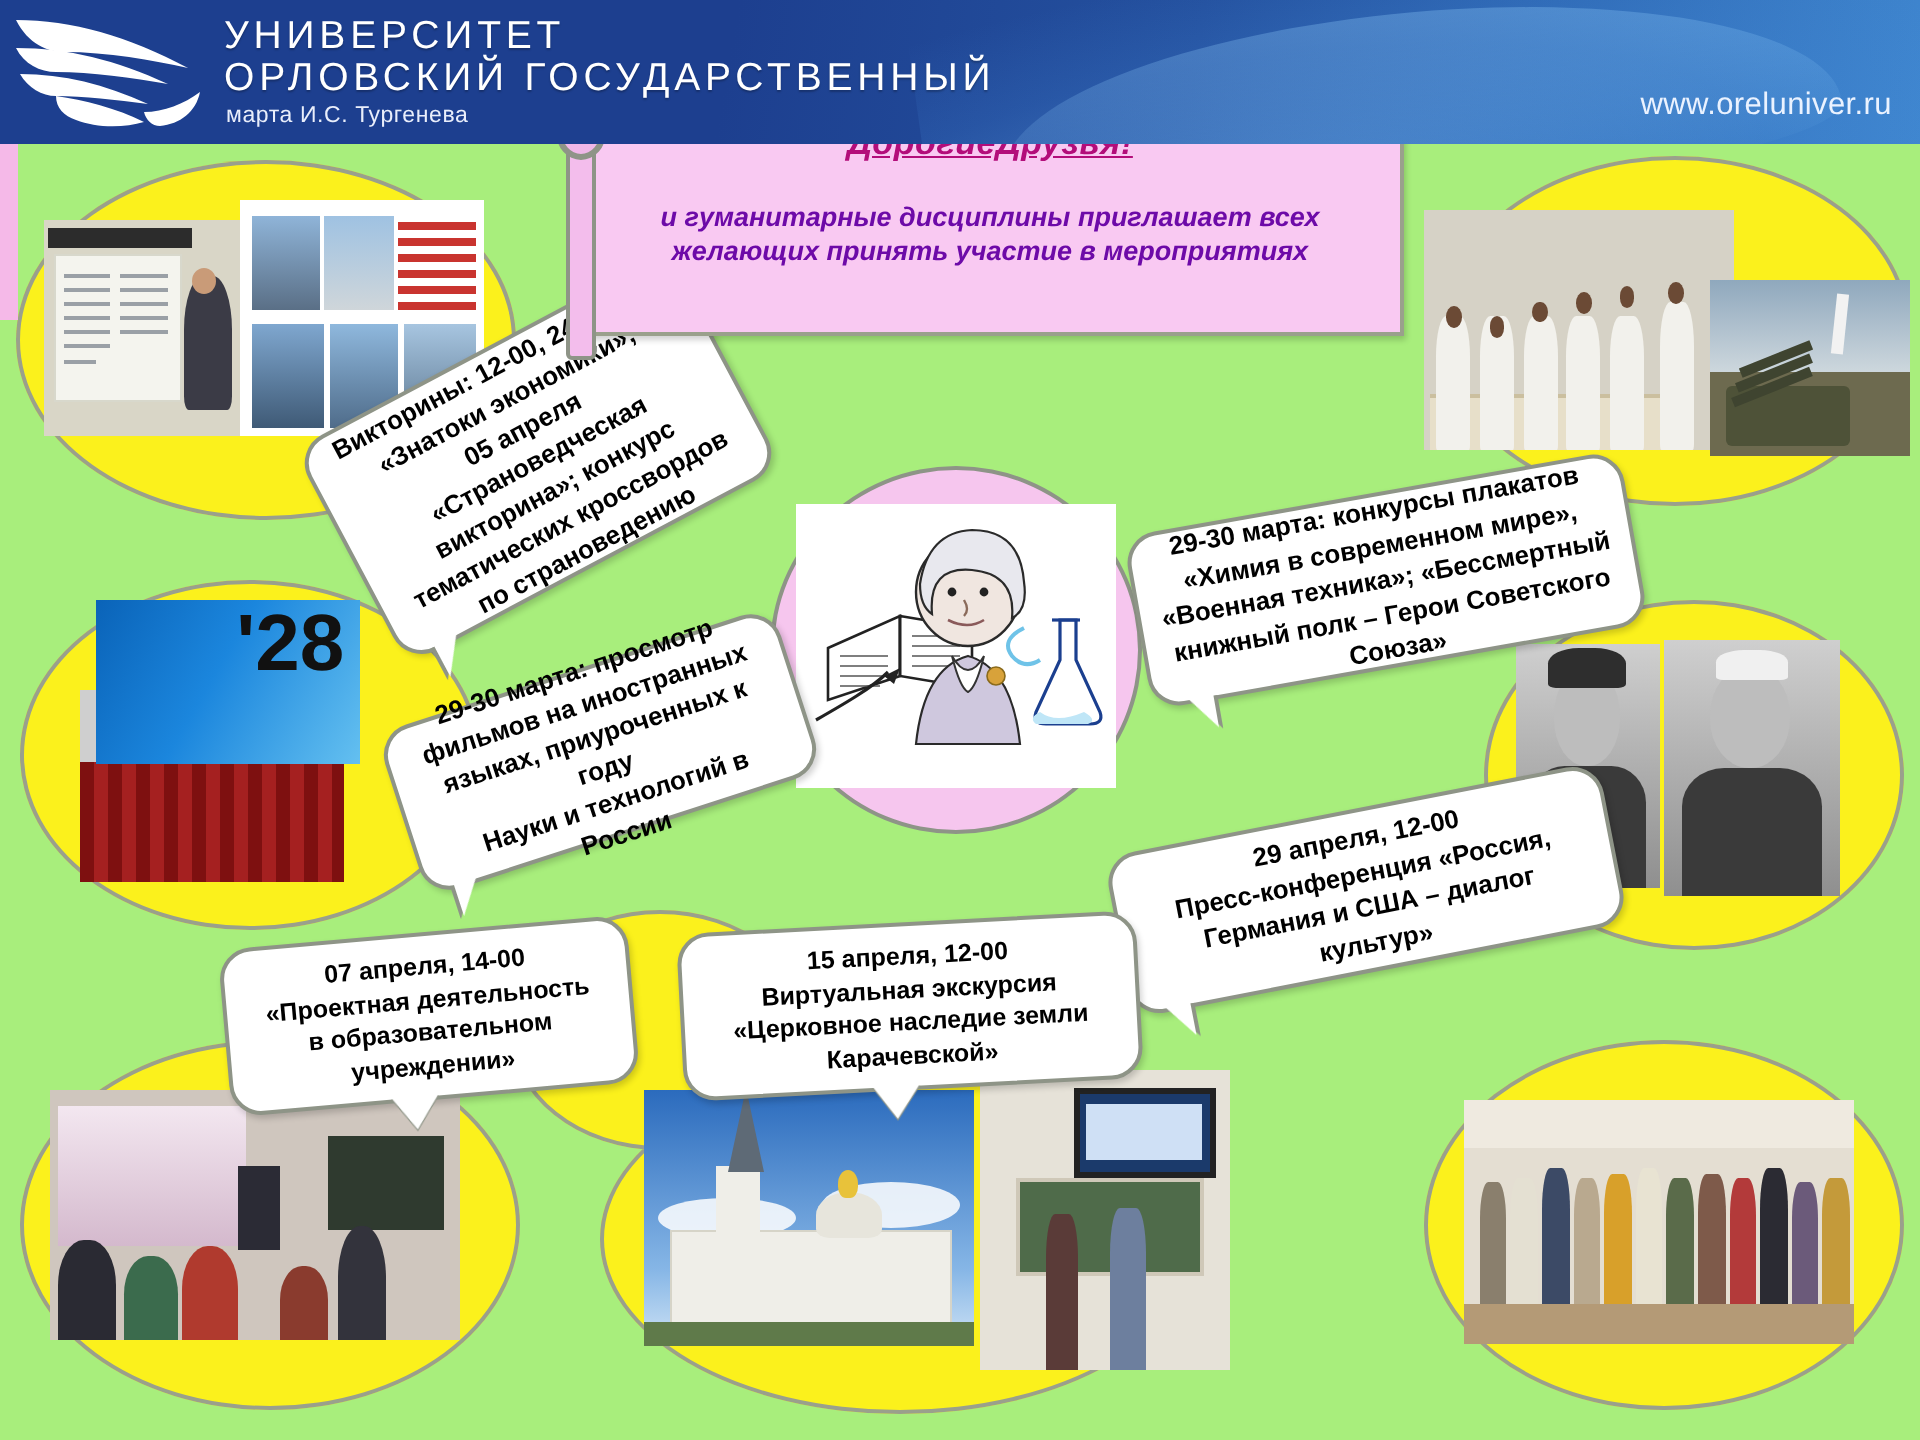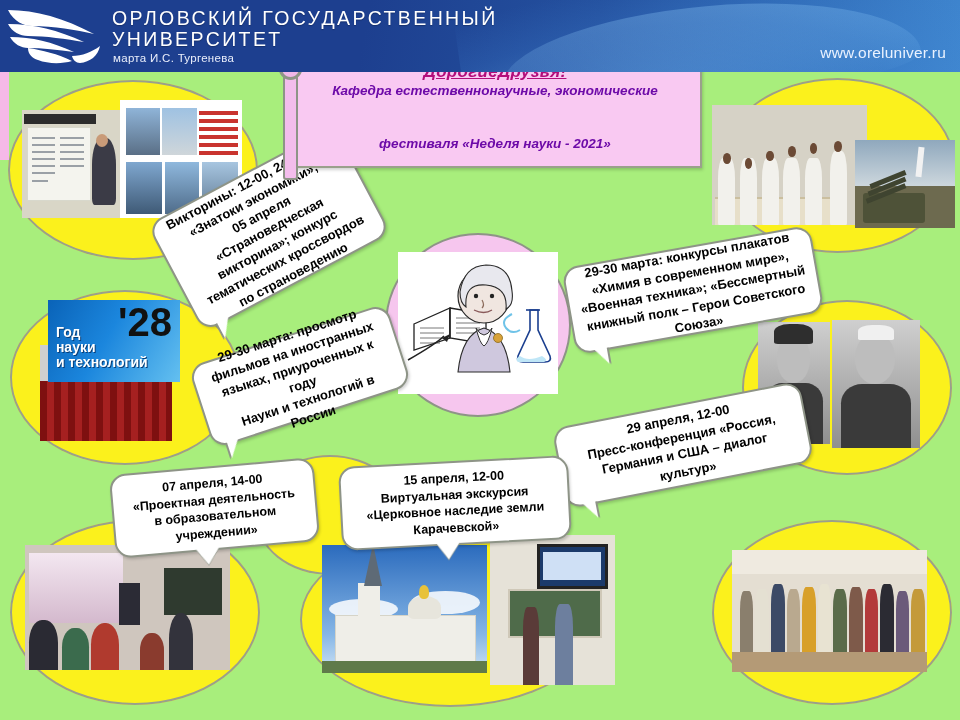--- a/index.html
+++ b/index.html
@@ -239,25 +239,20 @@
   <div class="ph" style="left:40px;top:345px;width:132px;height:96px;">
     <div class="pa">
       <div class="cin-screen"></div>
       <div class="cin-seats"></div>
     </div>
   </div>
   <div class="ph" style="left:48px;top:300px;width:132px;height:82px;">
     <div class="pa">
       <div class="yos"></div>
       <div class="yos21">'28</div>
-      <div class="yostxt">
-        <div>Год</div>
-        <div>науки</div>
-        <div>и технологий</div>
-      </div>
     </div>
   </div>
 
   <div class="ph" style="left:712px;top:105px;width:155px;height:120px;">
     <div class="pa">
       <div class="lab-bg"></div>
       <div class="lab-table"></div>
       <div class="lab-coat" style="left:4%"></div>
         <div class="lab-head" style="left:7%;top:40%"></div>
       <div class="lab-coat" style="left:18%"></div>
@@ -400,24 +395,23 @@
     </svg>
   </div>
 
   <div class="scroll-curl">
     <div class="bar"></div>
       <div class="knob"></div>
   </div>
   <div class="banner">
     <div class="banner-inner">
       <span class="banner-title">ДорогиеДрузья!</span>
-      <span>Кафедра естественнонаучные, экономические</span><br>
       <br>
-      <br>
-      <span>фестиваля  «Неделя науки - 2021»</span>
+      <span>и гуманитарные дисциплины приглашает всех</span><br>
+      <span>желающих принять участие в мероприятиях</span><br>
     </div>
   </div>
 
   <div class="callout c1">
     <span class="txt">
       <span>Викторины: 12-00, 24 марта</span><br>
       <span>«Знатоки экономики»;</span><br>
       <span>05 апреля «Страноведческая</span><br>
       <span>викторина»; конкурс</span><br>
       <span>тематических кроссвордов</span><br>
@@ -480,20 +474,20 @@
     <div class="hdr-wave"></div>
     <div class="hdr-wave2"></div>
     <svg class="logo-bird" viewBox="0 0 110 64">
       <path d="M2 6 C30 6 58 14 88 30 C70 26 48 22 26 22 C18 22 8 18 2 6 Z" fill="#ffffff"></path>
       <path d="M2 20 C28 20 52 26 78 38 C60 35 40 32 22 32 C14 32 6 28 2 20 Z" fill="#ffffff"></path>
       <path d="M4 33 C26 33 46 38 68 48 C52 46 36 44 22 44 C15 44 8 40 4 33 Z" fill="#ffffff"></path>
       <path d="M22 44 C36 46 52 50 66 57 C56 60 42 60 32 56 C26 54 22 50 22 44 Z" fill="#ffffff"></path>
       <path d="M66 52 C76 52 86 48 94 42 C92 52 84 58 74 59 C70 59 67 56 66 52 Z" fill="#ffffff"></path>
     </svg>
     <div class="hdr-title">
+      <div>УНИВЕРСИТЕТ</div>
       <div>ОРЛОВСКИЙ ГОСУДАРСТВЕННЫЙ</div>
-      <div>УНИВЕРСИТЕТ</div>
     </div>
     <div class="hdr-sub">марта И.С. Тургенева</div>
     <div class="hdr-url">www.oreluniver.ru</div>
   </div>
 
 </div>
 
 </body></html>

